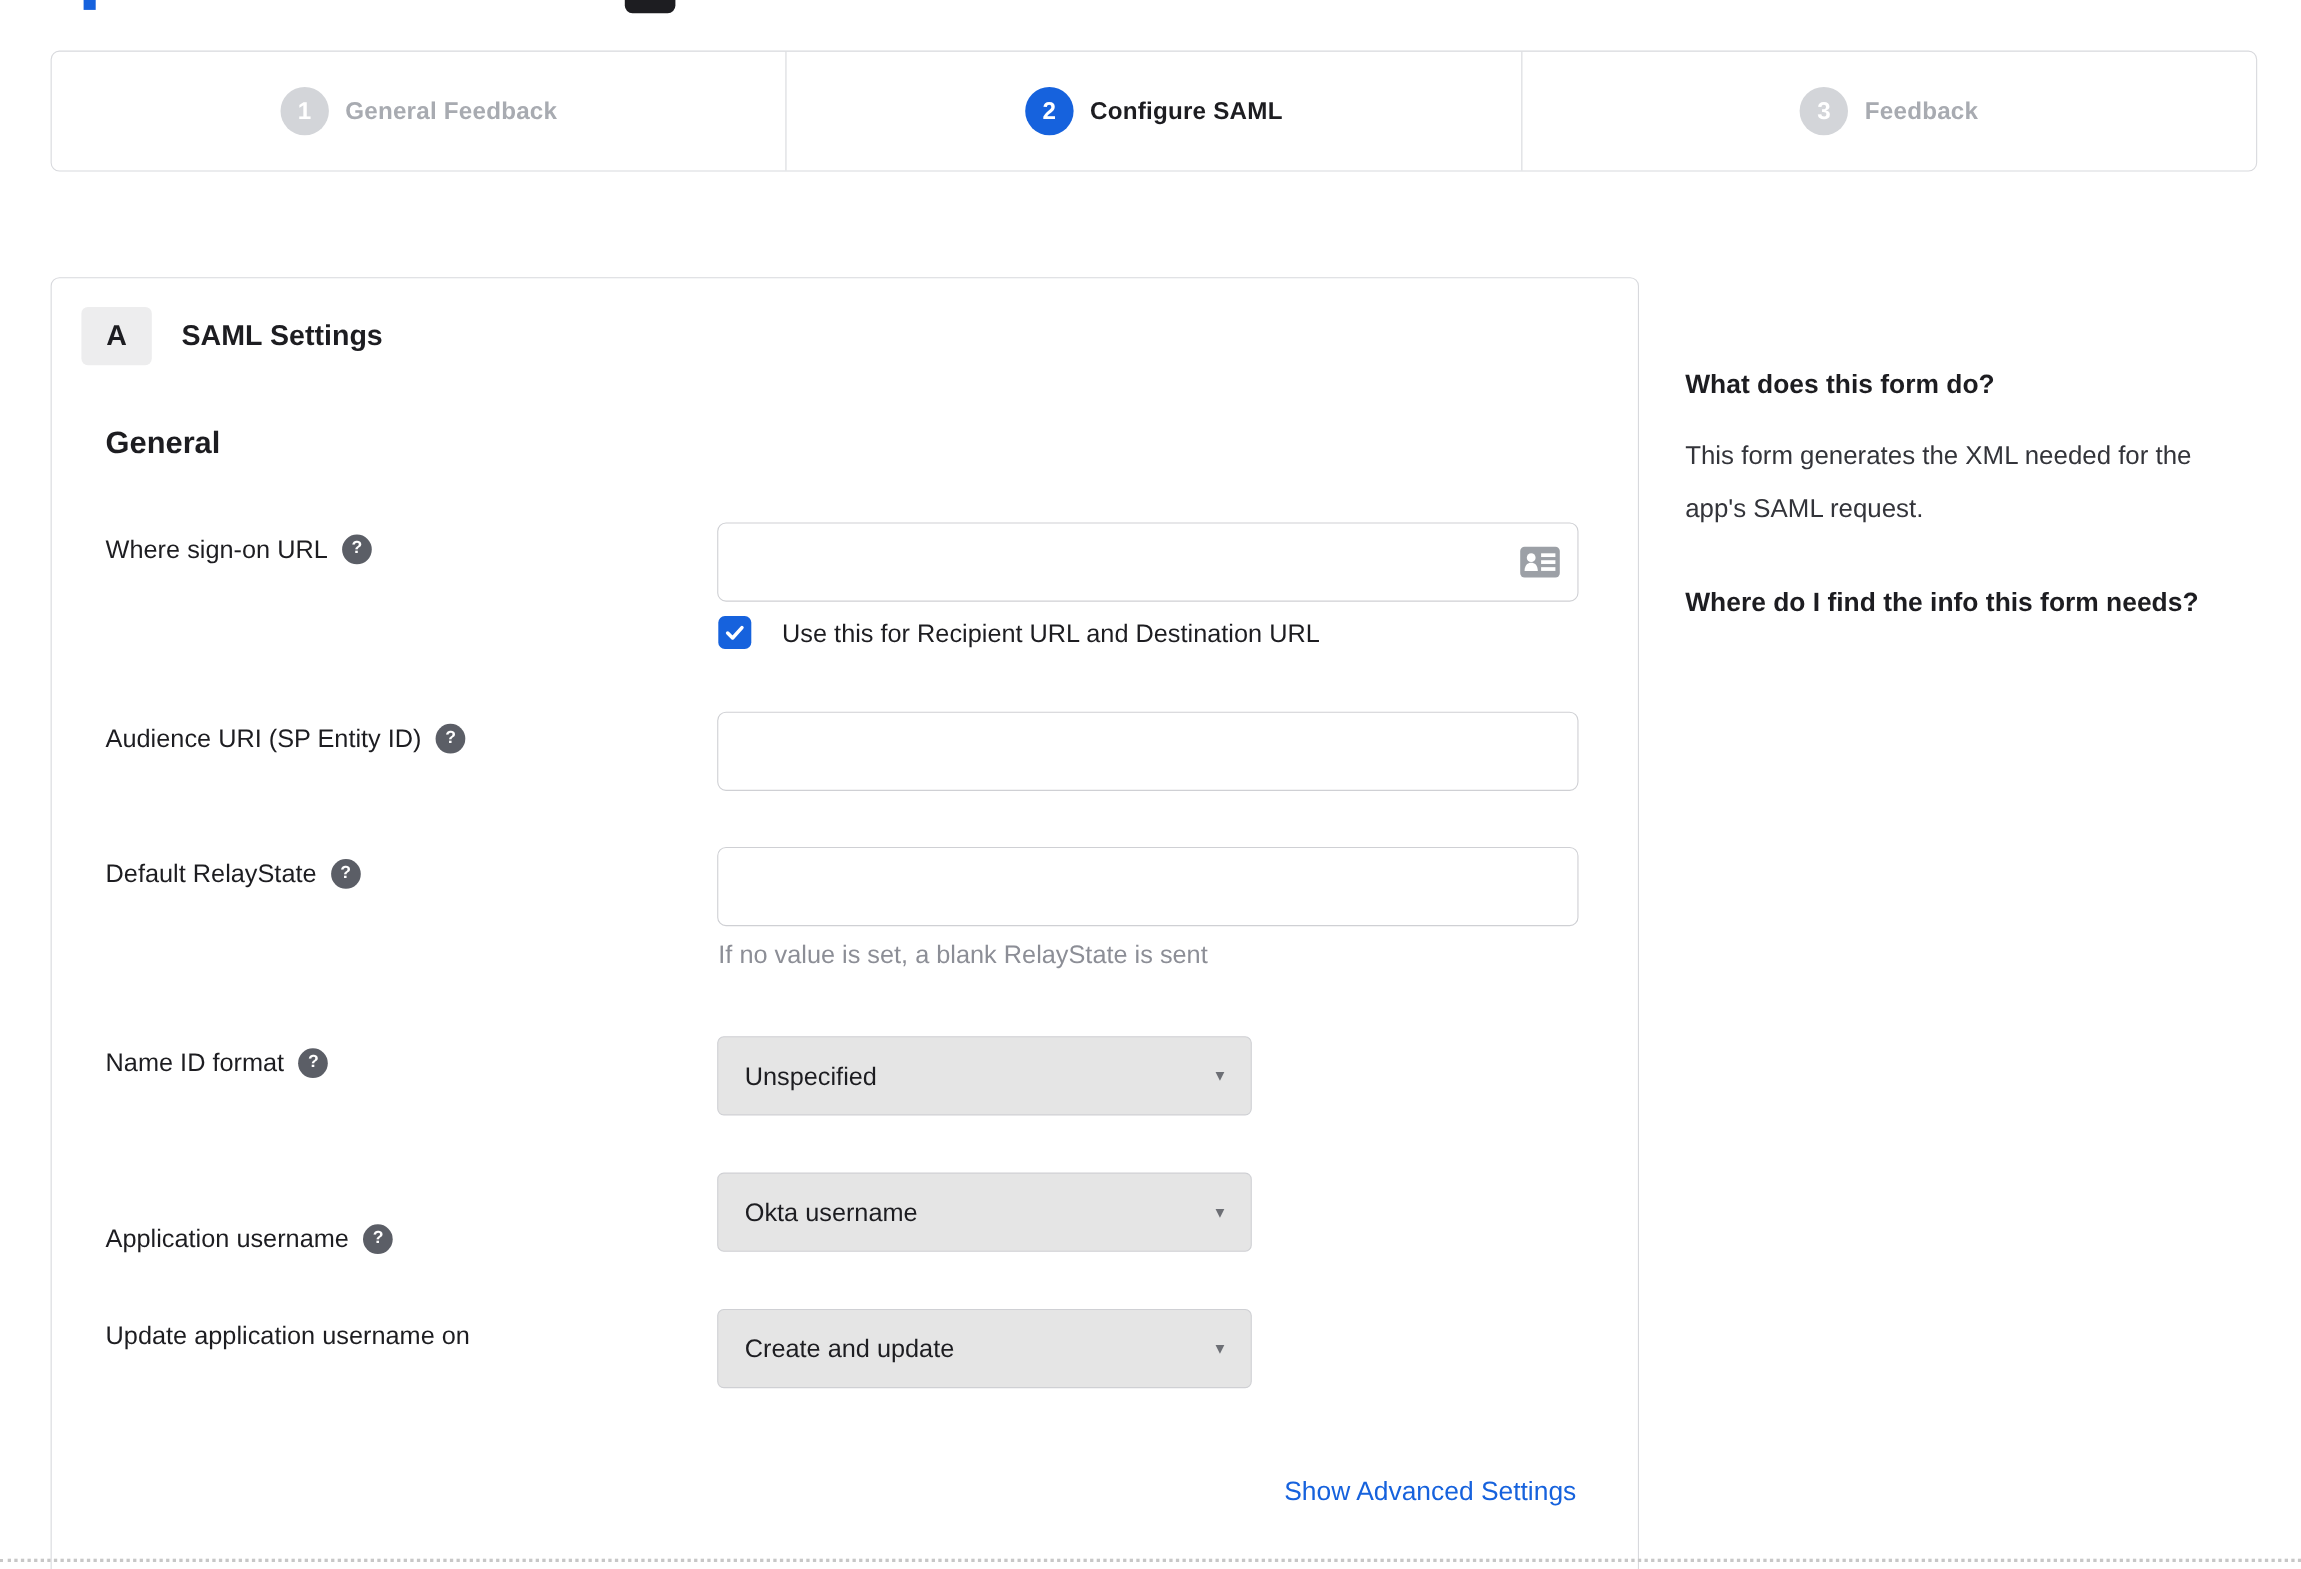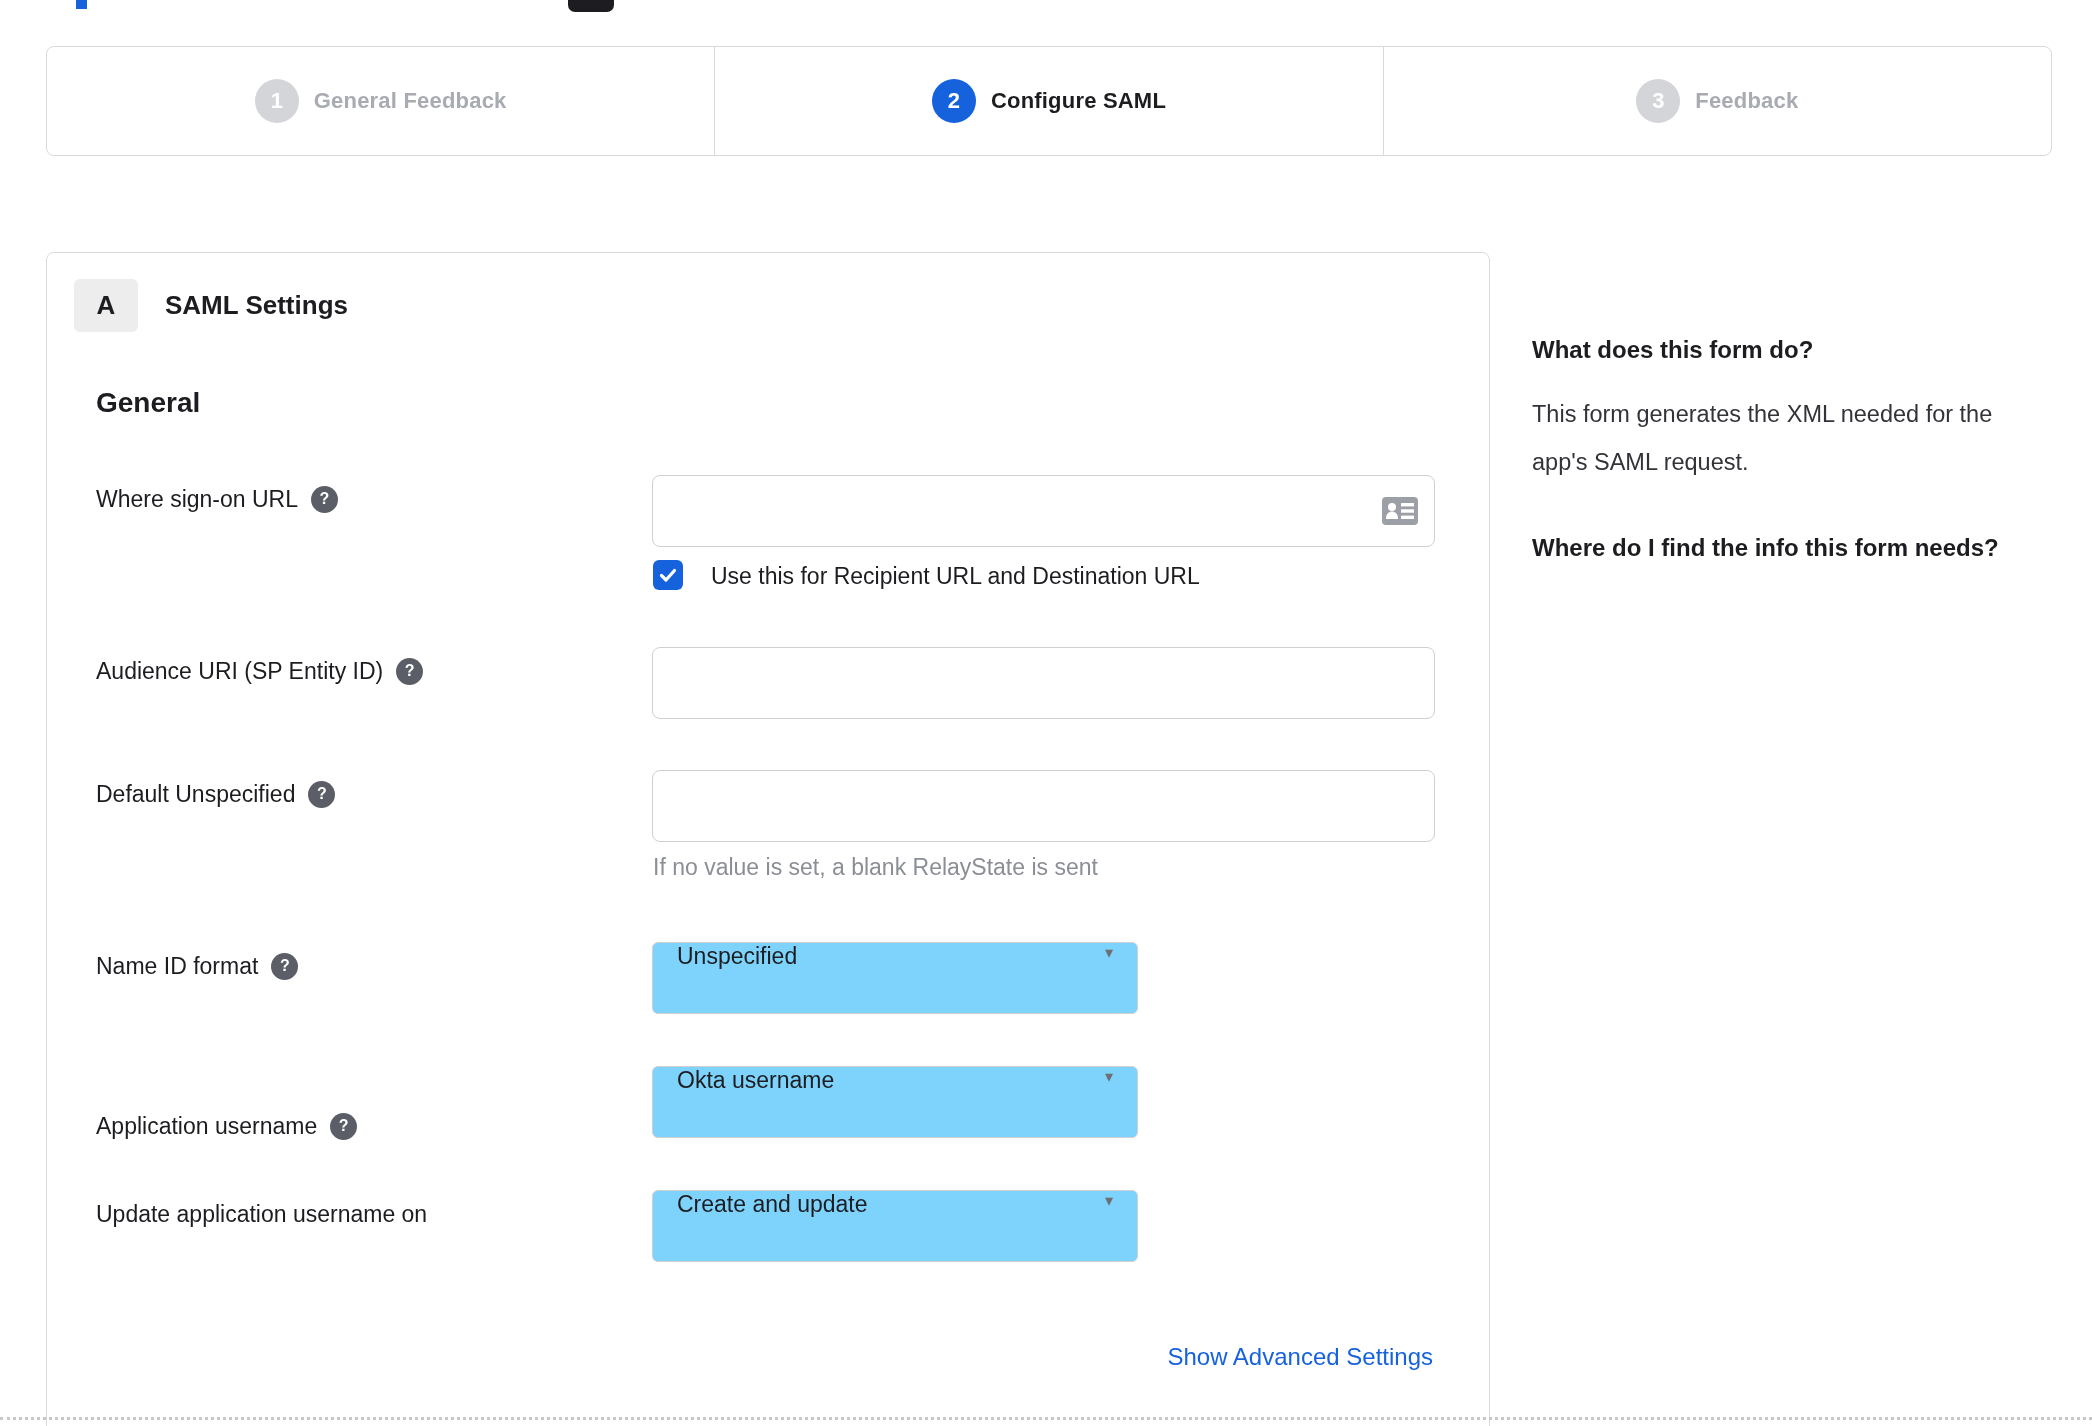--- a/index.html
+++ b/index.html
@@ -47,21 +47,21 @@
 
   .checkbox-row { position:absolute; left:606px; top:307px; display:flex; align-items:flex-end; gap:28px; }
   .checkbox { width:30px; height:30px; background:#1662dd; border-radius:6px; display:flex;
               align-items:center; justify-content:center; flex:0 0 auto; }
   .checkbox svg { width:20px; height:20px; }
   .checkbox-label { font-size:23px; color:#1d1d21; }
 
   .hint-text { position:absolute; left:606px; top:601px; font-size:23px; color:#8c8e96; }
 
   .select-box { position:absolute; left:605px; width:486px; height:72px; border:1px solid #cfd0d4;
-                border-radius:6px; background:#7dd3fc; display:flex; align-items:flex-start;
+                border-radius:6px; background:#e5e5e5; display:flex; align-items:center;
                 padding:0 24px; cursor:default; }
   .select-value { font-size:23px; color:#1d1d21; flex:1; }
   .select-caret { font-size:16px; color:#6d6f75; }
 
   .advanced-link { position:absolute; right:56px; top:1090px; font-size:24px; font-weight:500;
                    color:#1662dd; text-decoration:none; }
 
   
   .help-sidebar { position:absolute; left:1532px; top:330px; width:520px; }
   .help-q { font-size:24px; font-weight:700; line-height:40px; margin-bottom:20px; color:#1d1d21; }
@@ -126,21 +126,21 @@
     <span class="checkbox-label">Use this for Recipient URL and Destination URL</span>
   </div>
 
   <div class="field-label" style="top:403px;">
     <span>Audience URI (SP Entity ID)</span>
     <span class="help-icon">?</span>
   </div>
   <input class="text-input" style="top: 394px;" type="text" value="">
 
   <div class="field-label" style="top:526px;">
-    <span>Default Unspecified</span>
+    <span>Default RelayState</span>
     <span class="help-icon">?</span>
   </div>
   <input class="text-input" style="top: 517px;" type="text" value="">
   <div class="hint-text">If no value is set, a blank RelayState is sent</div>
 
   <div class="field-label" style="top:698px;">
     <span>Name ID format</span>
     <span class="help-icon">?</span>
   </div>
   <div class="select-box" style="top:689px;">

